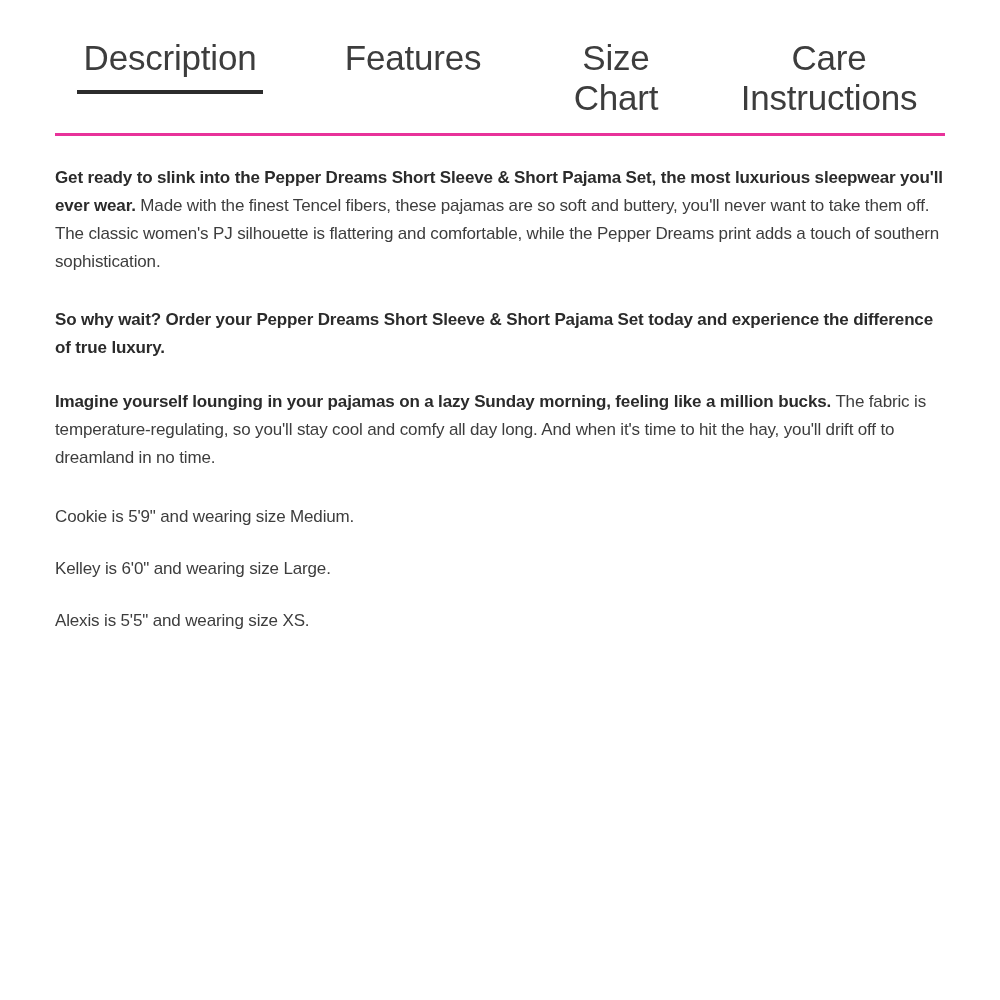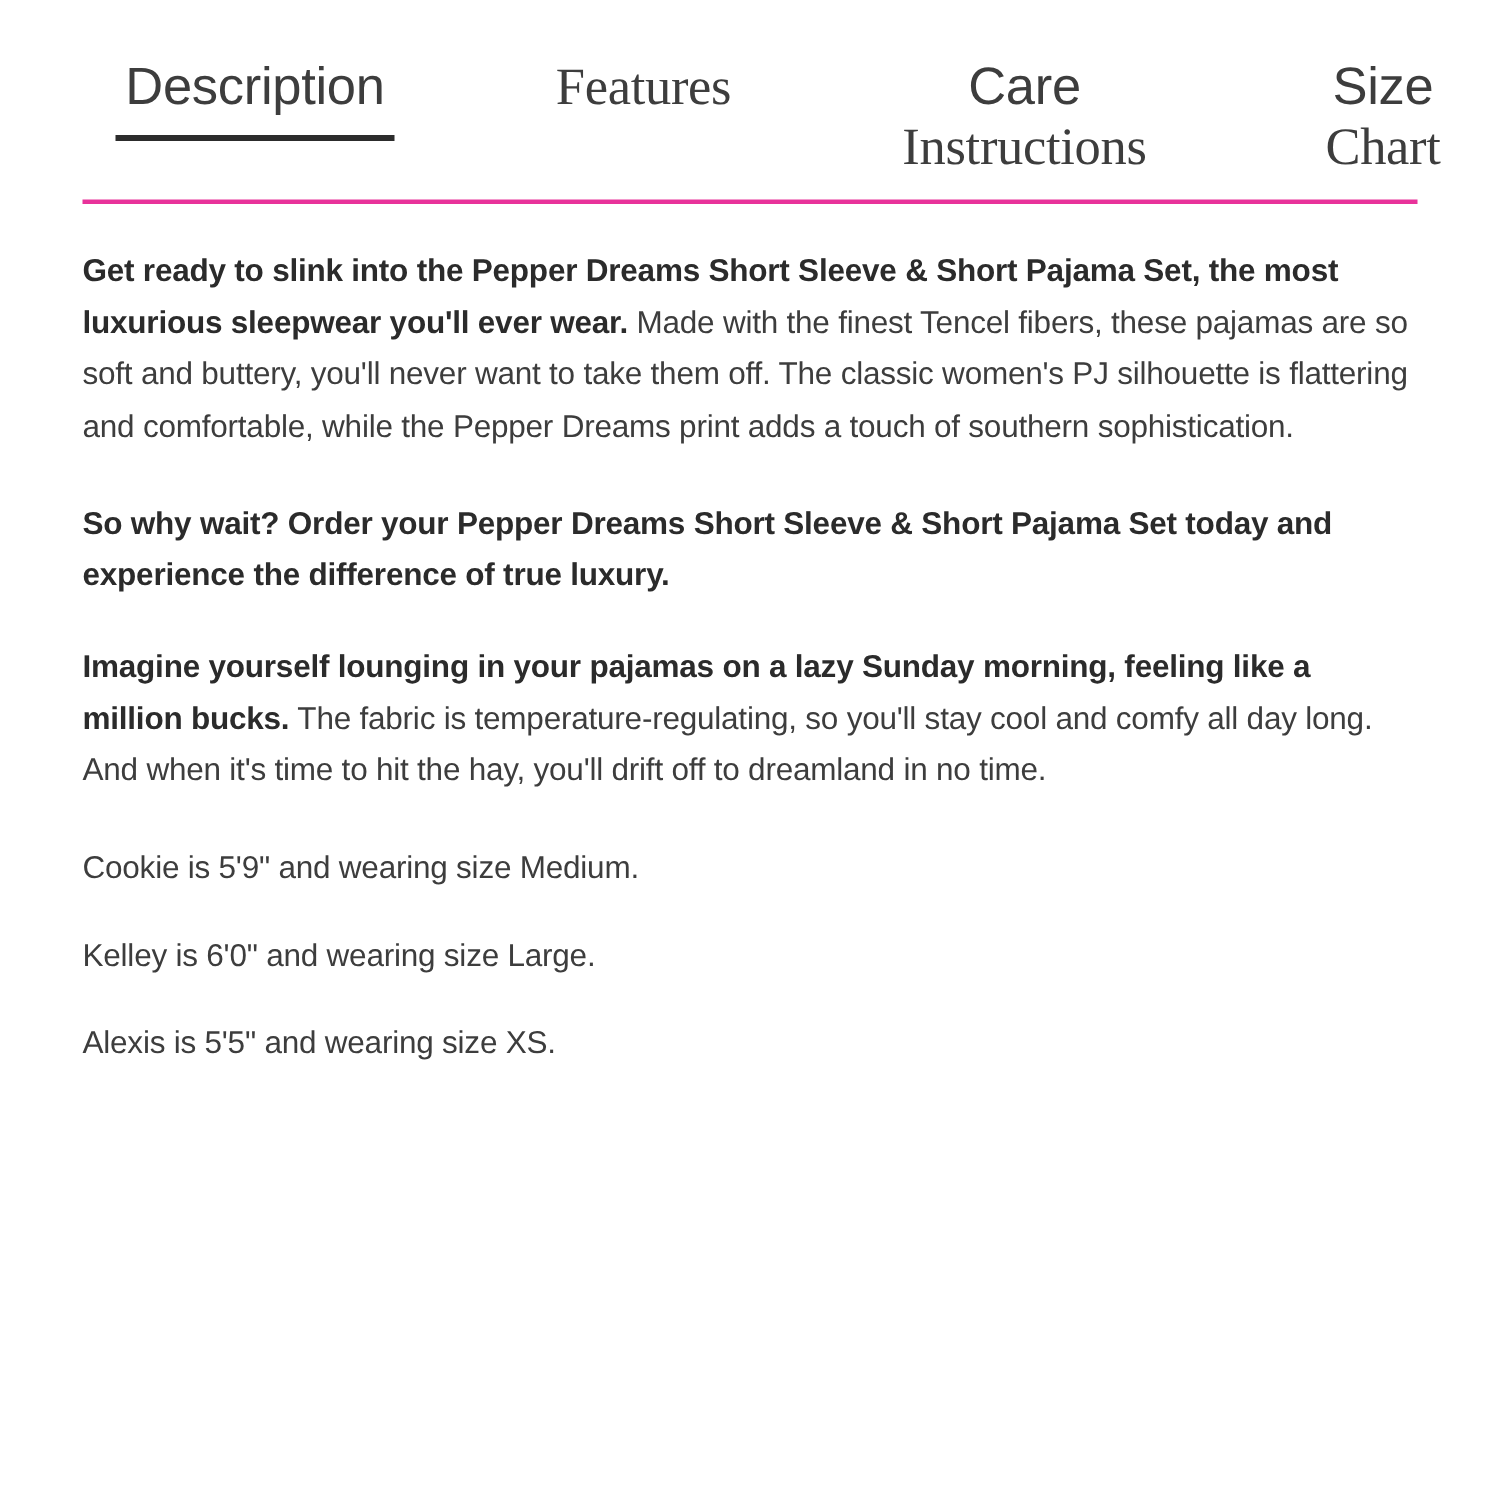--- a/index.html
+++ b/index.html
@@ -17,59 +17,59 @@
     height: 1000px;
     position: relative;
     background: #ffffff;
     overflow: hidden;
   }
   .tabs {
     display: flex;
     align-items: flex-start;
     justify-content: flex-start;
     padding: 30px 55px 0 55px;
-    gap: 16px;
+    gap: 0;
   }
   .tab {
     flex: 0 0 auto;
     text-align: center;
     color: #3d3d3d;
     font-size: 35px;
     line-height: 1.13;
     font-weight: 400;
     letter-spacing: -0.2px;
     padding: 8px 0 16px 0;
     cursor: pointer;
     position: relative;
   }
   .tab-0 { width: 230px; }
   .tab-1 { width: 200px; margin-left: 28px; }
   .tab-2 { width: 150px; margin-left: 28px; }
   .tab-3 { width: 240px; margin-left: 18px; }
   .tab .tab-label { display: block; }
-  .tab .tab-label-2 { display: block; font-family: Liberation Serif, serif; }
+  .tab .tab-label-2 { display: block; }
   .tab.active::after {
     content: "";
     position: absolute;
     left: 22px;
     right: 22px;
     bottom: 0;
     height: 4px;
     background: #2c2c2c;
   }
   .tab-underline-row {
     margin: 0 55px 0 55px;
     height: 3px;
     background: #e8329a;
   }
   .content {
     padding: 28px 55px 0 55px;
   }
   .para {
-    font-size: 21px;
+    font-size: 17px;
     line-height: 1.65;
     color: #3d3d3d;
     margin: 0 0 30px 0;
     letter-spacing: -0.15px;
   }
   .para b {
     font-weight: 700;
     color: #2b2b2b;
   }
   .para.short {
@@ -84,27 +84,27 @@
 
 <div class="page">
 
   <div class="tabs">
     <div class="tab tab-0 active">
       <span class="tab-label">Description</span>
     </div>
     <div class="tab tab-1">
       <span class="tab-label-2">Features</span>
     </div>
+    <div class="tab tab-2">
+      <span class="tab-label">Size</span>
+      <span class="tab-label-2">Chart</span>
+    </div>
     <div class="tab tab-3">
       <span class="tab-label">Care</span>
       <span class="tab-label-2">Instructions</span>
-    </div>
-    <div class="tab tab-2">
-      <span class="tab-label">Size</span>
-      <span class="tab-label-2">Chart</span>
     </div>
   </div>
 
   <div class="tab-underline-row"></div>
 
   <div class="content">
 
     <p class="para">
       <b>Get ready to slink into the Pepper Dreams Short Sleeve &amp; Short Pajama Set, the most luxurious sleepwear you'll ever wear.</b><span> Made with the finest Tencel fibers, these pajamas are so soft and buttery, you'll never want to take them off. The classic women's PJ silhouette is flattering and comfortable, while the Pepper Dreams print adds a touch of southern sophistication.</span>
     </p>

